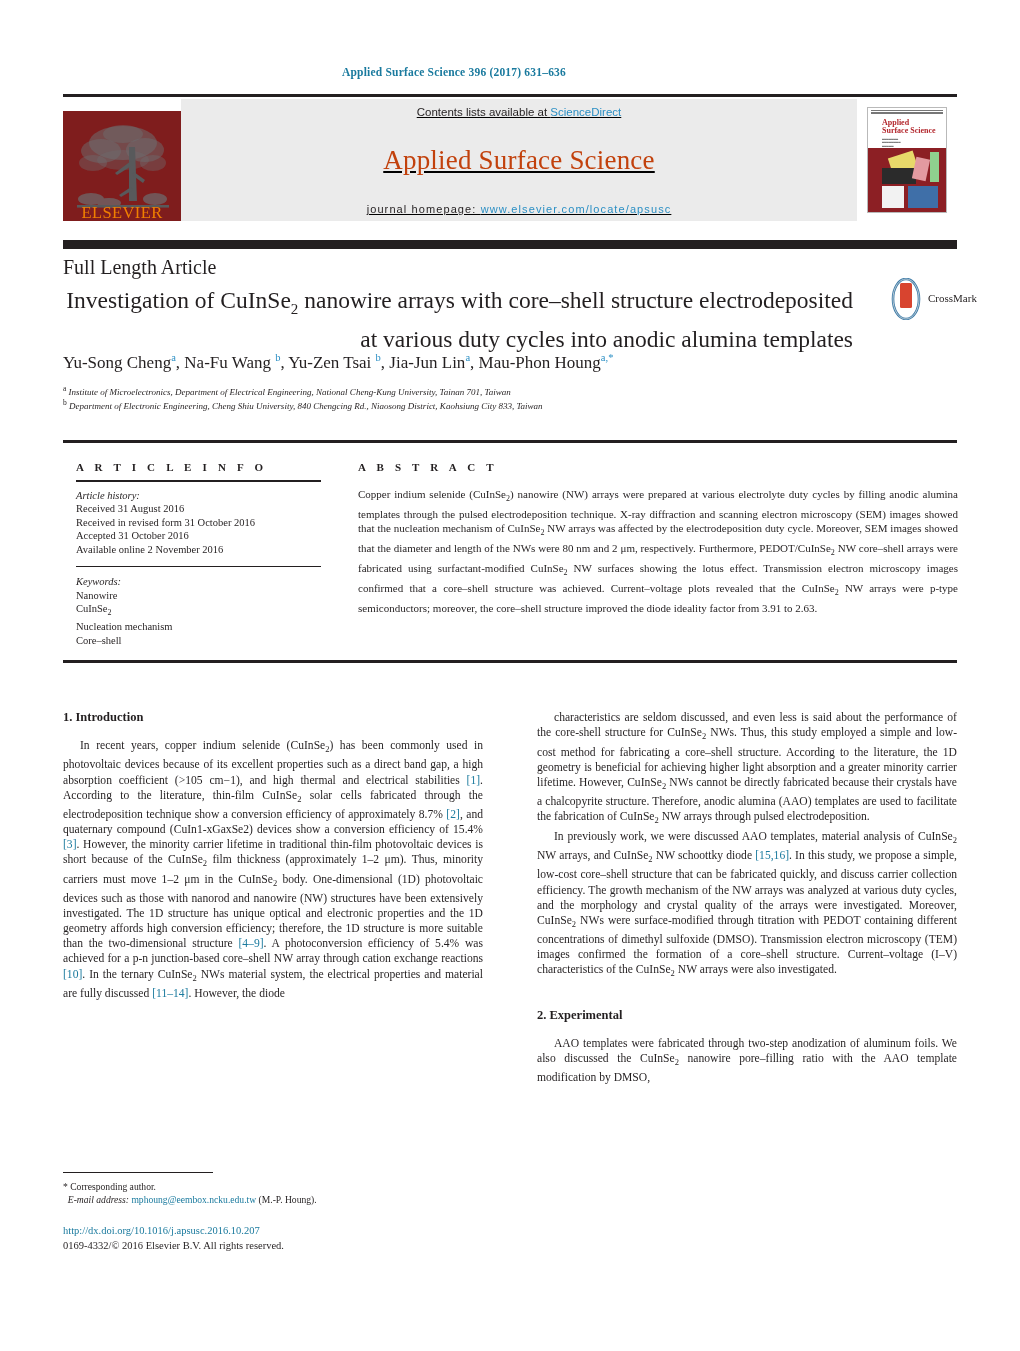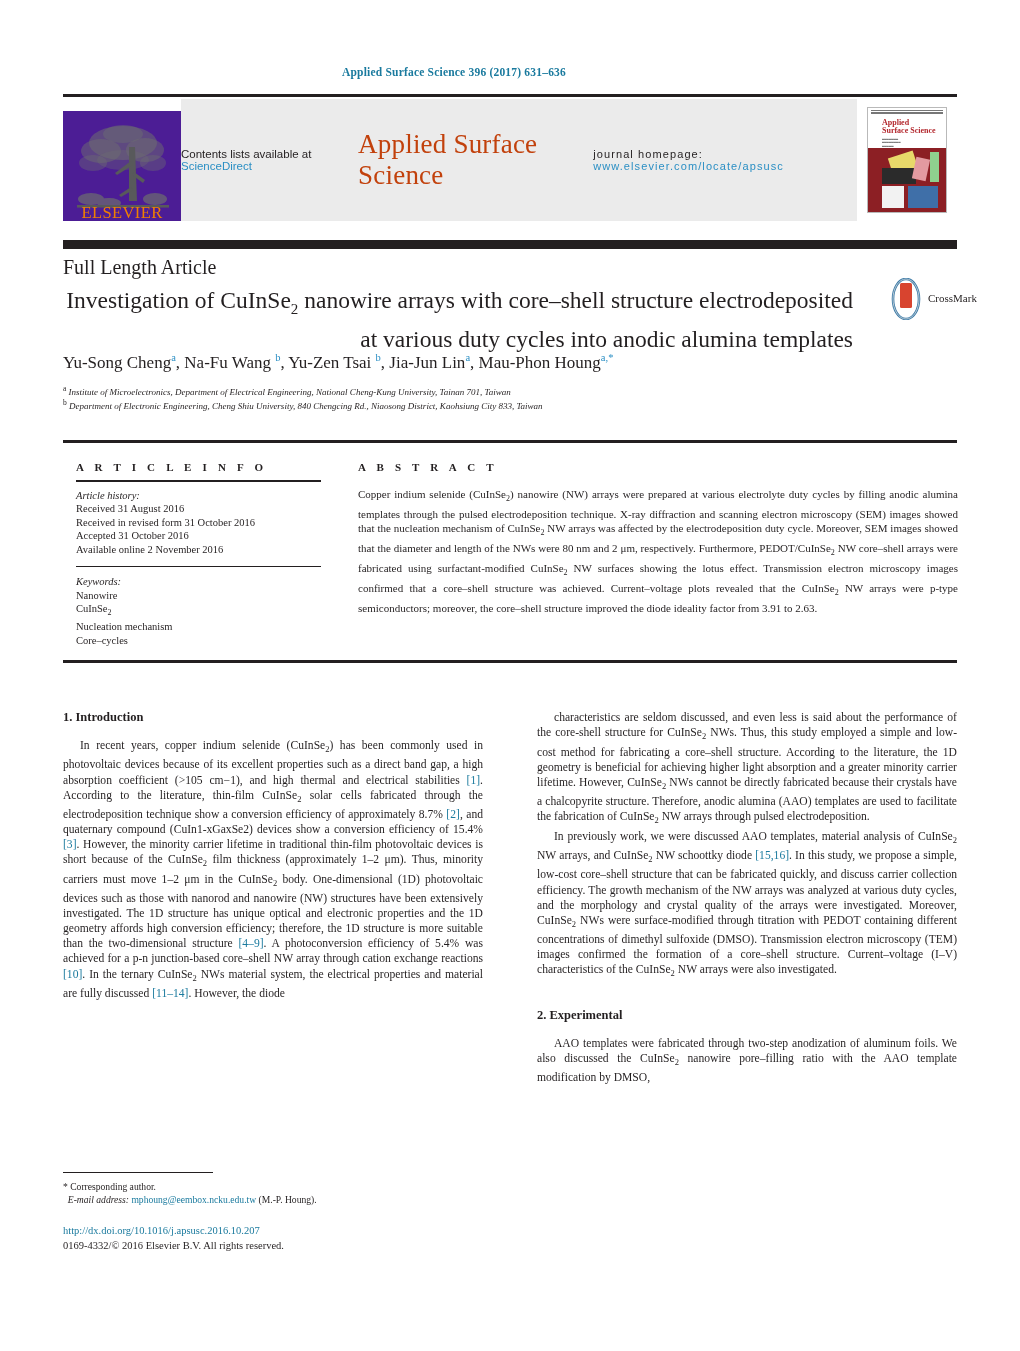--- a/index.html
+++ b/index.html
@@ -7,23 +7,23 @@
   .page{position:absolute;left:0;top:0;width:1020px;height:1351px;}
 
   
   .runhead{position:absolute;left:0;top:66px;width:908px;text-align:center;
            font-size:11.5px;font-weight:bold;color:#1a7a9e;letter-spacing:.2px;}
 
   
   .masthead{position:absolute;left:63px;top:94px;width:894px;}
   .mast-rule{height:2.5px;background:#231f20;width:100%;}
   .mast-body{display:flex;height:122px;margin-top:2px;}
-  .mast-logo{width:118px;flex:0 0 118px;position:relative;background:#4c1d95;margin-top:12px;}
+  .mast-logo{width:118px;flex:0 0 118px;position:relative;background:#7f1d1d;margin-top:12px;}
   .mast-center{flex:1;background:#ebebeb;position:relative;display:flex;
-               flex-direction:row;align-items:center;justify-content:space-between;padding:7px 0 6px;}
+               flex-direction:column;align-items:center;justify-content:space-between;padding:7px 0 6px;text-decoration:underline;}
   .mast-cover{width:100px;flex:0 0 100px;position:relative;background:#fff;
               display:flex;align-items:center;justify-content:center;}
   .contents-line{font-size:11.5px;font-family:"Liberation Sans",sans-serif;color:#231f20;}
   .contents-line .sd{color:#2b8fc4;}
   .journal-name{font-size:27px;font-family:"Liberation Serif",serif;color:#c2410c;letter-spacing:.2px;}
   .homepage{font-size:11px;font-family:"Liberation Sans",sans-serif;color:#231f20;letter-spacing:1.1px;}
   .homepage .url{color:#2b8fc4;}
 
   
   .tree-wrap{position:absolute;left:8px;top:6px;width:102px;height:100px;}
@@ -224,21 +224,21 @@
       <div>Received in revised form 31 October 2016</div>
       <div>Accepted 31 October 2016</div>
       <div>Available online 2 November 2016</div>
     </div>
     <div class="info-hr" style="margin-top:9px;"></div>
     <div class="kw">
       <div class="lead">Keywords:</div>
       <div>Nanowire</div>
       <div>CuInSe<sub>2</sub></div>
       <div>Nucleation mechanism</div>
-      <div>Core–cycles</div>
+      <div>Core–shell</div>
     </div>
   </div>
 
   <div class="abs-col">Copper indium selenide (CuInSe<sub>2</sub>) nanowire (NW) arrays were prepared at various electrolyte duty cycles by filling anodic alumina templates through the pulsed electrodeposition technique. X-ray diffraction and scanning electron microscopy (SEM) images showed that the nucleation mechanism of CuInSe<sub>2</sub> NW arrays was affected by the electrodeposition duty cycle. Moreover, SEM images showed that the diameter and length of the NWs were 80 nm and 2 μm, respectively. Furthermore, PEDOT/CuInSe<sub>2</sub> NW core–shell arrays were fabricated using surfactant-modified CuInSe<sub>2</sub> NW surfaces showing the lotus effect. Transmission electron microscopy images confirmed that a core–shell structure was achieved. Current–voltage plots revealed that the CuInSe<sub>2</sub> NW arrays were p-type semiconductors; moreover, the core–shell structure improved the diode ideality factor from 3.91 to 2.63.</div>
   <div class="sec-rule2"></div>
 
   <div class="col left">
     <h2>1. Introduction</h2>
     <p>In recent years, copper indium selenide (CuInSe<sub>2</sub>) has been commonly used in photovoltaic devices because of its excellent properties such as a direct band gap, a high absorption coefficient (&gt;105 cm−1), and high thermal and electrical stabilities <span class="ref">[1]</span>. According to the literature, thin-film CuInSe<sub>2</sub> solar cells fabricated through the electrodeposition technique show a conversion efficiency of approximately 8.7% <span class="ref">[2]</span>, and quaternary compound (CuIn1-xGaxSe2) devices show a conversion efficiency of 15.4% <span class="ref">[3]</span>. However, the minority carrier lifetime in traditional thin-film photovoltaic devices is short because of the CuInSe<sub>2</sub> film thickness (approximately 1–2 μm). Thus, minority carriers must move 1–2 μm in the CuInSe<sub>2</sub> body. One-dimensional (1D) photovoltaic devices such as those with nanorod and nanowire (NW) structures have been extensively investigated. The 1D structure has unique optical and electronic properties and the 1D geometry affords high conversion efficiency; therefore, the 1D structure is more suitable than the two-dimensional structure <span class="ref">[4–9]</span>. A photoconversion efficiency of 5.4% was achieved for a p-n junction-based core–shell NW array through cation exchange reactions <span class="ref">[10]</span>. In the ternary CuInSe<sub>2</sub> NWs material system, the electrical properties and material are fully discussed <span class="ref">[11–14]</span>. However, the diode</p>
   </div>

